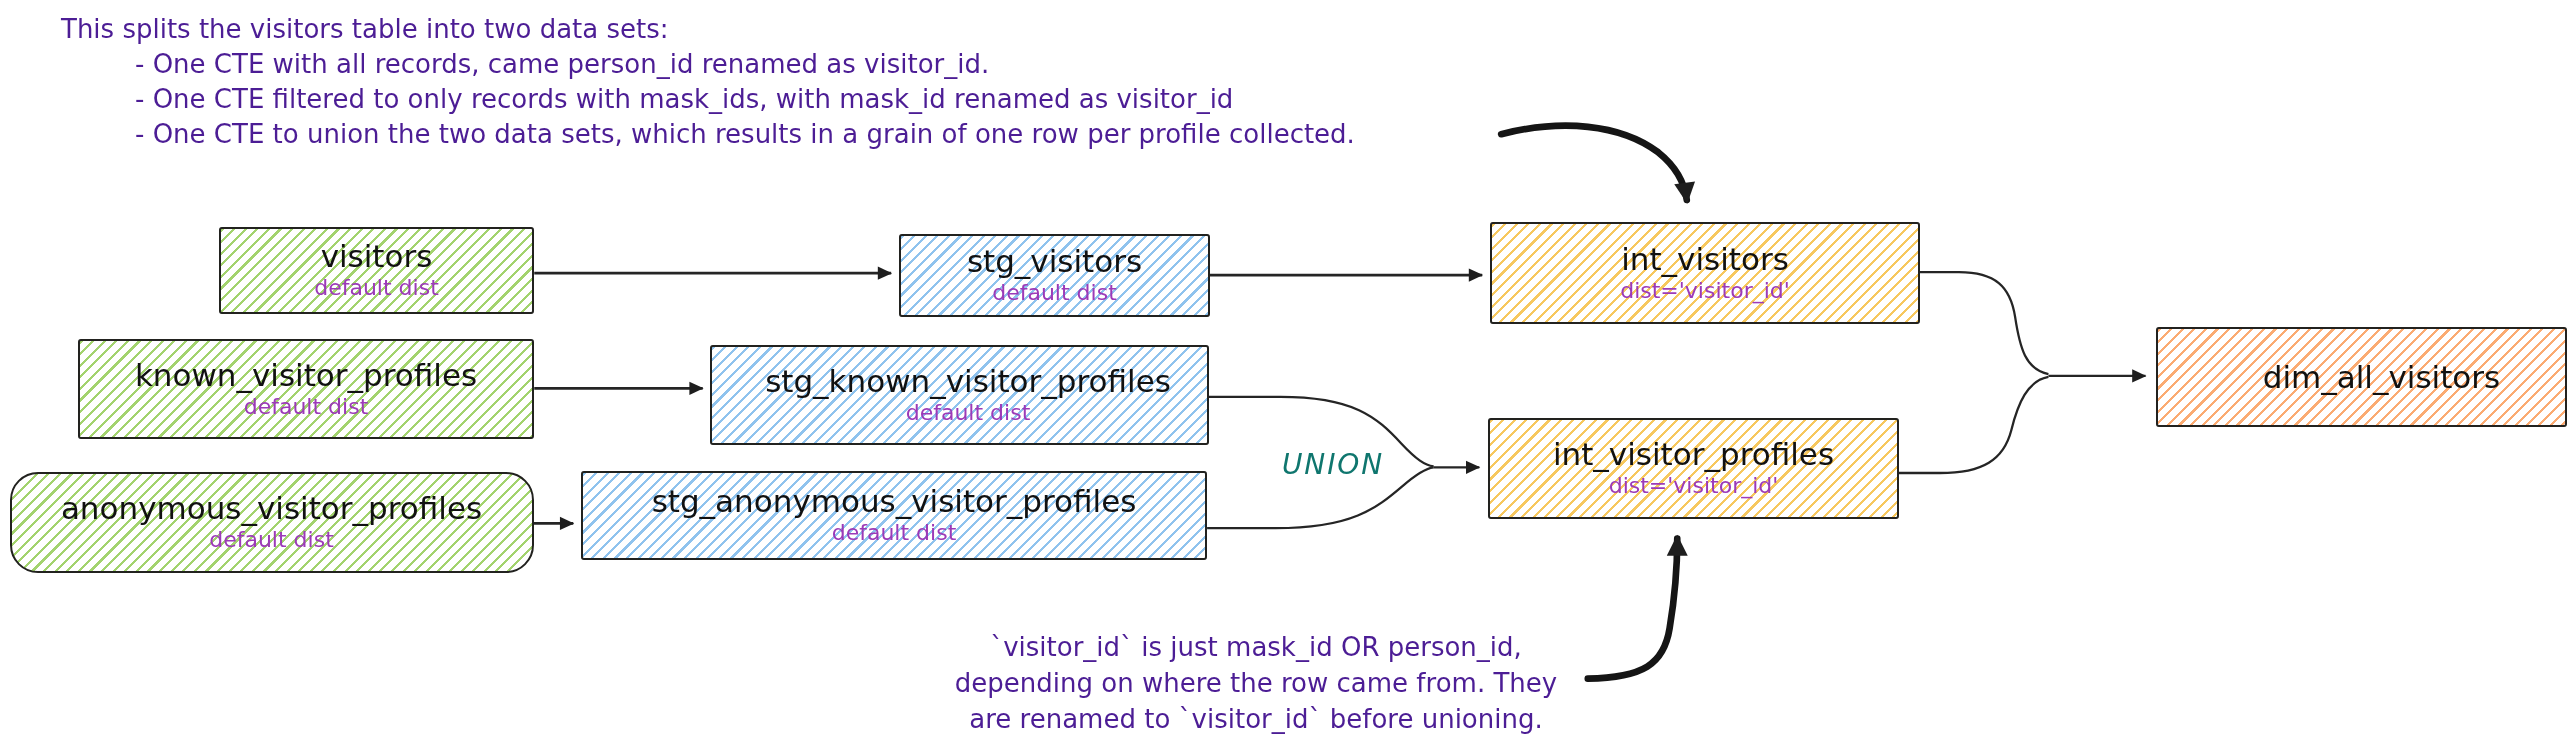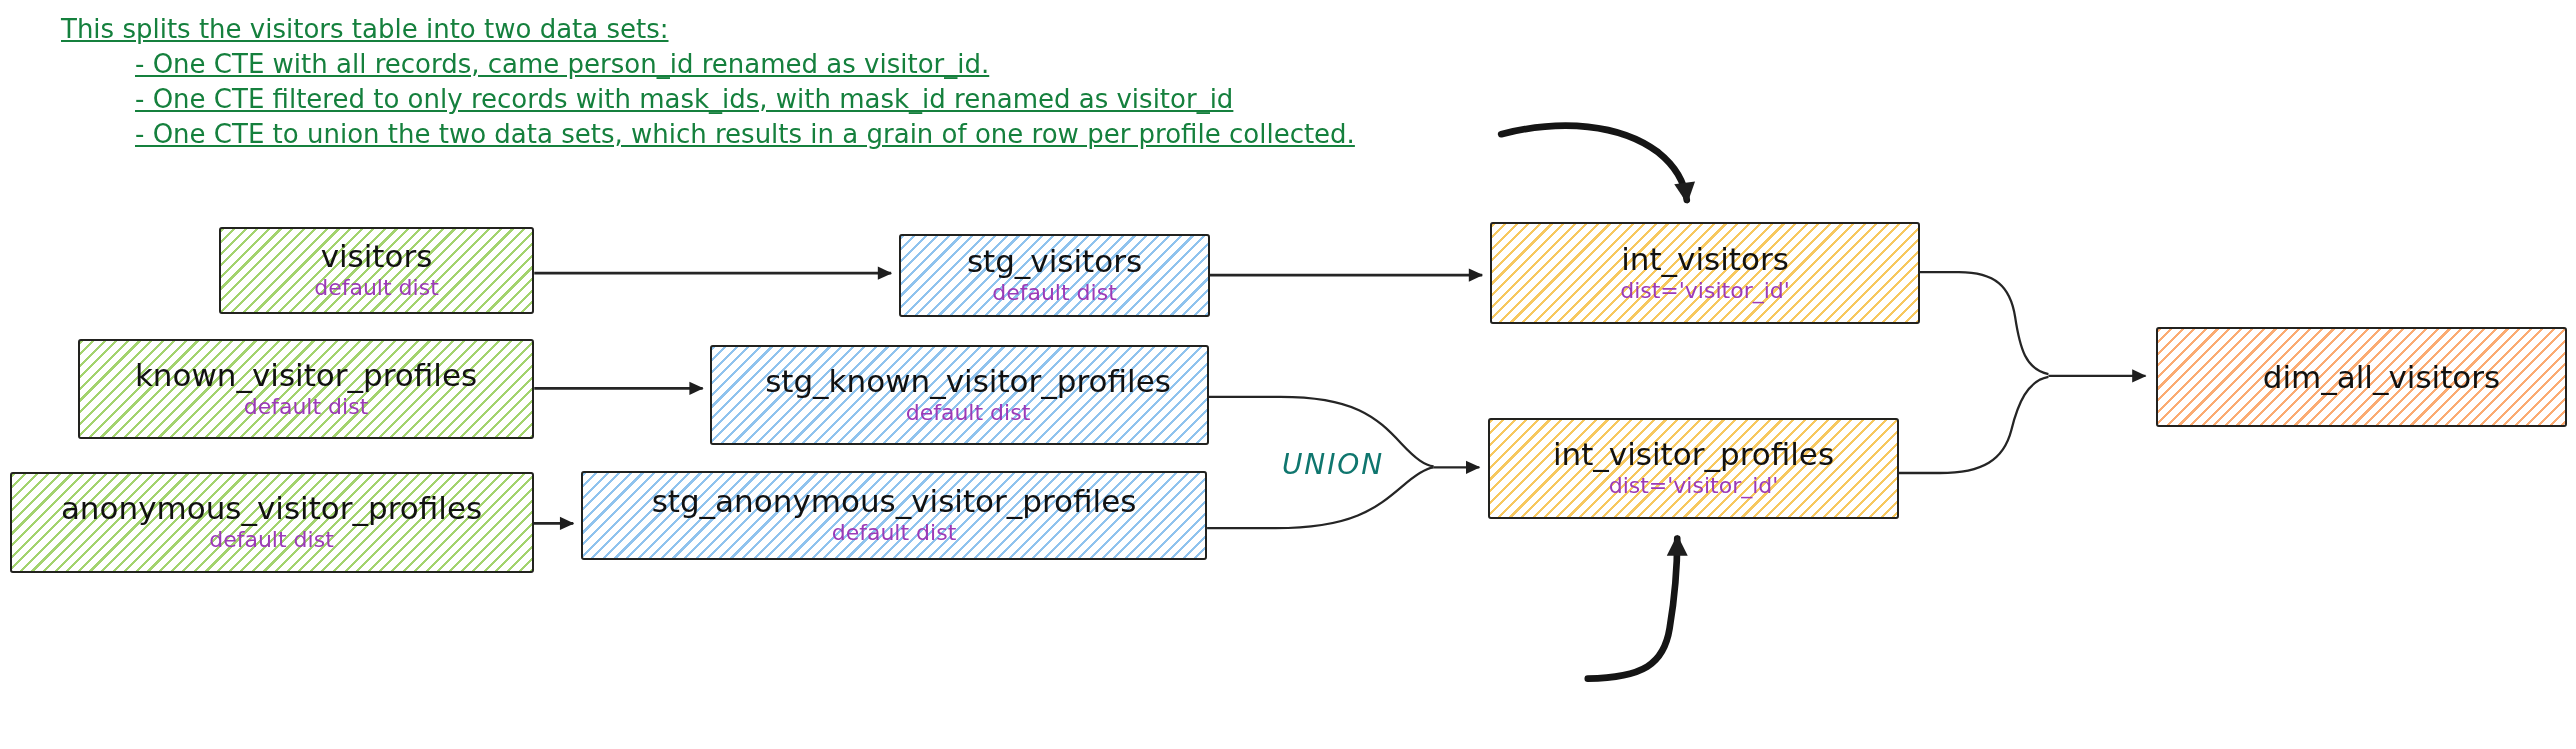--- a/index.html
+++ b/index.html
@@ -20,26 +20,26 @@
   .hatch-green{background:repeating-linear-gradient(135deg,var(--green) 0px,var(--green) 2.2px,transparent 2.2px,transparent 8.2px);}
   .hatch-blue{background:repeating-linear-gradient(135deg,var(--blue) 0px,var(--blue) 2.2px,transparent 2.2px,transparent 8.2px);}
   .hatch-yellow{background:repeating-linear-gradient(135deg,var(--yellow) 0px,var(--yellow) 2.2px,transparent 2.2px,transparent 8.2px);}
   .hatch-orange{background:repeating-linear-gradient(135deg,var(--orange) 0px,var(--orange) 2.2px,transparent 2.2px,transparent 8.2px);}
   
   #n-visitors{left:219px;top:227px;width:315px;height:87px;}
   #n-stg-visitors{left:899px;top:234px;width:311px;height:83px;}
   #n-int-visitors{left:1490px;top:222px;width:430px;height:102px;}
   #n-known{left:78px;top:339px;width:456px;height:100px;}
   #n-stg-known{left:710px;top:345px;width:499px;height:100px;padding-left:17px;}
-  #n-anon{left:9.5px;top:472px;width:524px;height:101px;}
+  #n-anon{left:9.5px;top:472px;width:524px;height:101px;border-radius:28px;}
   #n-stg-anon{left:581px;top:471px;width:626px;height:89px;}
   #n-int-profiles{left:1488px;top:418px;width:411px;height:101px;}
   #n-dim{left:2156px;top:327px;width:411px;height:100px;padding-left:40px;}
   
-  .note{position:absolute;font-size:26px;line-height:35px;color:#15803d;text-decoration:underline;}
+  .note{position:absolute;font-size:26px;line-height:35px;color:#4c1d95;}
   #note-top{left:61px;top:12.4px;}
   #note-top .bullets{margin-left:74px;}
   #note-bottom{left:904px;top:629px;width:704px;text-align:center;line-height:36px;}
   #union-label{
     position:absolute;left:1276px;top:448px;width:114px;text-align:center;
     font-size:28px;font-style:italic;letter-spacing:1.9px;color:#0f766e;
   }
 </style>
 </head>
 <body>
@@ -126,15 +126,20 @@
     <div class="node-title">int_visitor_profiles</div>
     <div class="node-subtitle">dist='visitor_id'</div>
   </div>
 
   <div class="node hatch-orange" id="n-dim">
     <div class="node-title">dim_all_visitors</div>
   </div>
 
   <div id="union-label">UNION</div>
 
+  <div class="note" id="note-bottom">
+    <div>`visitor_id` is just mask_id OR person_id,</div>
+    <div>depending on where the row came from. They</div>
+    <div>are renamed to `visitor_id` before unioning.</div>
+  </div>
 
 </div>
 
 
 </body></html>

